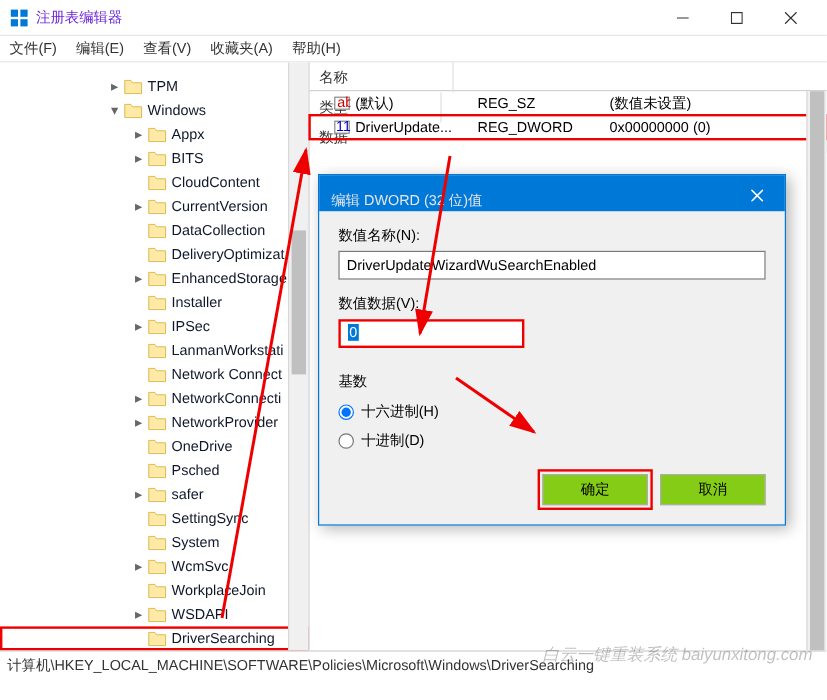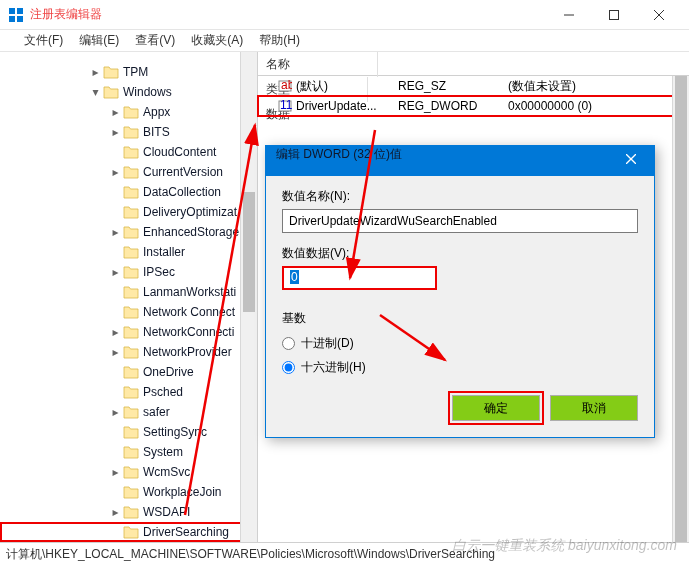--- a/index.html
+++ b/index.html
@@ -1,25 +1,25 @@
 <!DOCTYPE html>
 <html><head>
 <meta charset="utf-8">
 <style>
 * { box-sizing: border-box; margin: 0; padding: 0; font-family: "Microsoft YaHei", "Segoe UI", sans-serif; font-size: 12px; }
 body { width: 689px; height: 583px; background: #fff; overflow: hidden; position: relative; }
 
 .titlebar { height: 30px; background: #fff; display: flex; align-items: center; padding: 0 8px; border-bottom: 1px solid #e5e5e5; }
 .titlebar .app-icon { width: 16px; height: 16px; margin-right: 6px; }
-.titlebar .title { flex: 1; color: #ef4444; }
+.titlebar .title { flex: 1; color: #6d28d9; }
 .titlebar .win-btns { display: flex; gap: 0; }
 .titlebar .win-btn { width: 45px; height: 30px; display: flex; align-items: center; justify-content: center; color: #555; }
 .titlebar .win-btn svg { width: 10px; height: 10px; }
 
-.menubar { height: 22px; display: flex; align-items: flex-start; padding: 0 16px; border-bottom: 1px solid #e5e5e5; }
+.menubar { height: 22px; display: flex; align-items: flex-start; padding: 0 0; border-bottom: 1px solid #e5e5e5; }
 .menubar .menu-item { padding: 2px 8px; color: #333; }
 
 .main { display: flex; height: 490px; }
 .tree-panel { width: 258px; border-right: 1px solid #d0d0d0; overflow: hidden; position: relative; padding-top: 10px; }
 .tree-item { display: flex; align-items: center; height: 20px; padding-left: 8px; white-space: nowrap; }
 .tree-item .expand { width: 11px; height: 11px; margin-right: 2px; display: flex; align-items: center; justify-content: center; color: #666; }
 .tree-item .folder { width: 16px; height: 14px; margin-right: 4px; }
 .tree-item .label { color: #0f172a; }
 .tree-item.highlighted { outline: 2px solid #e00; outline-offset: -2px; }
 .indent-2 { padding-left: 90px; }
@@ -33,21 +33,21 @@
 .col-data { flex: 1; }
 .list-row { display: flex; height: 20px; align-items: center; padding-left: 12px; }
 .list-row .cell { padding: 2px 8px; display: flex; align-items: center; }
 .list-row .val-icon { width: 14px; height: 14px; margin-right: 4px; }
 .list-row.highlighted { outline: 2px solid #e00; outline-offset: -1px; }
 
 .statusbar { height: 22px; border-top: 1px solid #d0d0d0; padding: 3px 6px; color: #333; white-space: nowrap; overflow: hidden; }
 
 
 .dialog { position: absolute; left: 265px; top: 145px; width: 390px; background: #f0f0f0; border: 1px solid #0078d7; box-shadow: 3px 3px 12px rgba(0,0,0,0.3); z-index: 100; }
-.dialog-title { height: 30px; background: #0078d7; color: #0f172a; display: flex; align-items: flex-start; padding: 0 10px; }
+.dialog-title { height: 30px; background: #0078d7; color: #e5e5e5; display: flex; align-items: flex-end; padding: 0 10px; }
 .dialog-title .dt-text { flex: 1; }
 .dialog-title .dt-close { width: 26px; height: 26px; display: flex; align-items: center; justify-content: center; }
 .dialog-body { padding: 12px 16px 16px; }
 .dialog-body .field-label { margin-bottom: 4px; color: #000; }
 .dialog-body .text-input { width: 100%; height: 24px; border: 1px solid #7a7a7a; padding: 2px 6px; background: #fff; margin-bottom: 12px; }
 .dialog-body .row2 { display: flex; gap: 20px; flex-direction: column; }
 .dialog-body .col-left { flex: 1; }
 .dialog-body .value-input { width: 155px; height: 24px; border: 2px solid #e00; padding: 2px 6px; background: #fff; color: #000; }
 .dialog-body .value-input .sel { background: #0078d7; color: #fff; padding: 0 1px; }
 .dialog-body .radio-group { padding-top: 0; }
@@ -387,26 +387,26 @@
     <div class="field-label">数值名称(N):</div>
     <input class="text-input" readonly="" value="DriverUpdateWizardWuSearchEnabled" style="">
     <div class="row2">
       <div class="col-left">
         <div class="field-label">数值数据(V):</div>
         <div class="value-input"><span class="sel">0</span></div>
       </div>
       <div class="radio-group">
         <div class="field-label">基数</div>
         <label class="radio-item">
+            <input type="radio" checked="" style="">
+            <span>十六进制(H)</span>
+          </label>
+        <label class="radio-item">
             <input type="radio" style="">
             <span>十进制(D)</span>
-          </label>
-        <label class="radio-item">
-            <input type="radio" checked="" style="">
-            <span>十六进制(H)</span>
           </label>
       </div>
     </div>
   </div>
   <div class="dialog-buttons">
     <div class="btn primary">确定</div>
     <div class="btn">取消</div>
   </div>
 </div>
 

